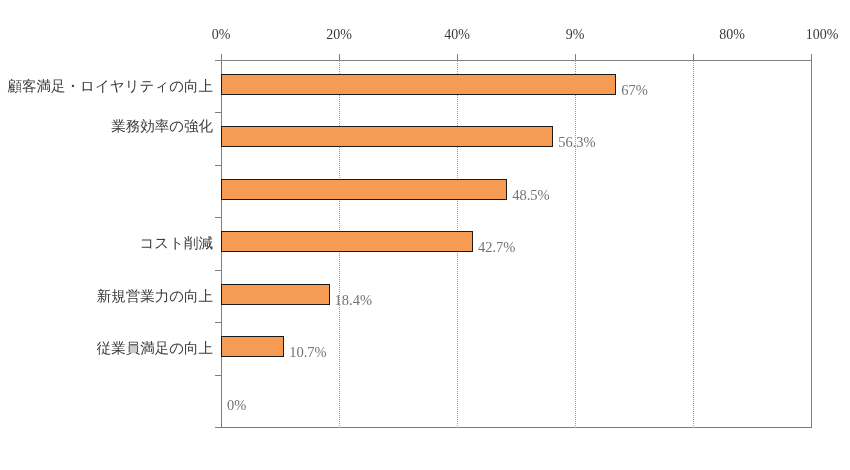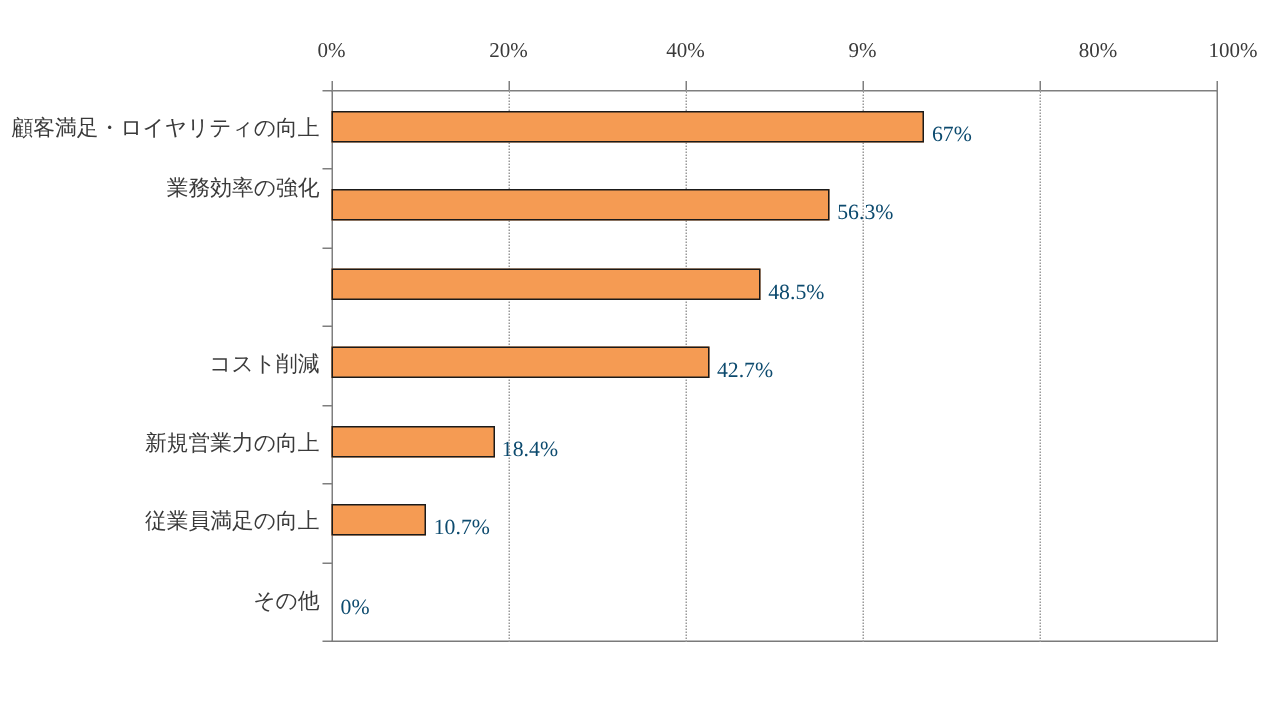--- a/index.html
+++ b/index.html
@@ -102,21 +102,21 @@
     height: 21px;
     background: #f59b53;
     border: 1.4px solid #1a1a1a;
     box-sizing: border-box;
   }
 
   .bar-value {
     position: absolute;
     font-size: 14.5px;
     line-height: 16px;
-    color: #0c4a6e;
+    color: #737373;
     white-space: nowrap;
     font-family: "Liberation Serif", "DejaVu Serif", serif;
   }
 
   
   .cat-label {
     position: absolute;
     right: 0;
     width: 213px;
     text-align: right;
@@ -188,16 +188,15 @@
   <span class="bar-value" id="val-4" style="top: 292px; left: 334.56px;">18.4%</span>
   <span class="bar-value" id="val-5" style="top: 344px; left: 289.13px;">10.7%</span>
   <span class="bar-value" id="val-6" style="top: 397px; left: 227px;">0%</span>
 
   <div id="cat-label-layer">
     <span class="cat-label" style="top:77px;">顧客満足・ロイヤリティの向上</span>
     <span class="cat-label" style="top:117px;">業務効率の強化</span>
     <span class="cat-label" style="top:234px;">コスト削減</span>
     <span class="cat-label" style="top:287px;">新規営業力の向上</span>
     <span class="cat-label" style="top:339px;">従業員満足の向上</span>
-    <span class="cat-label" style="top:392px;">その他</span>
   </div>
 
 </div>
 
 </body></html>

